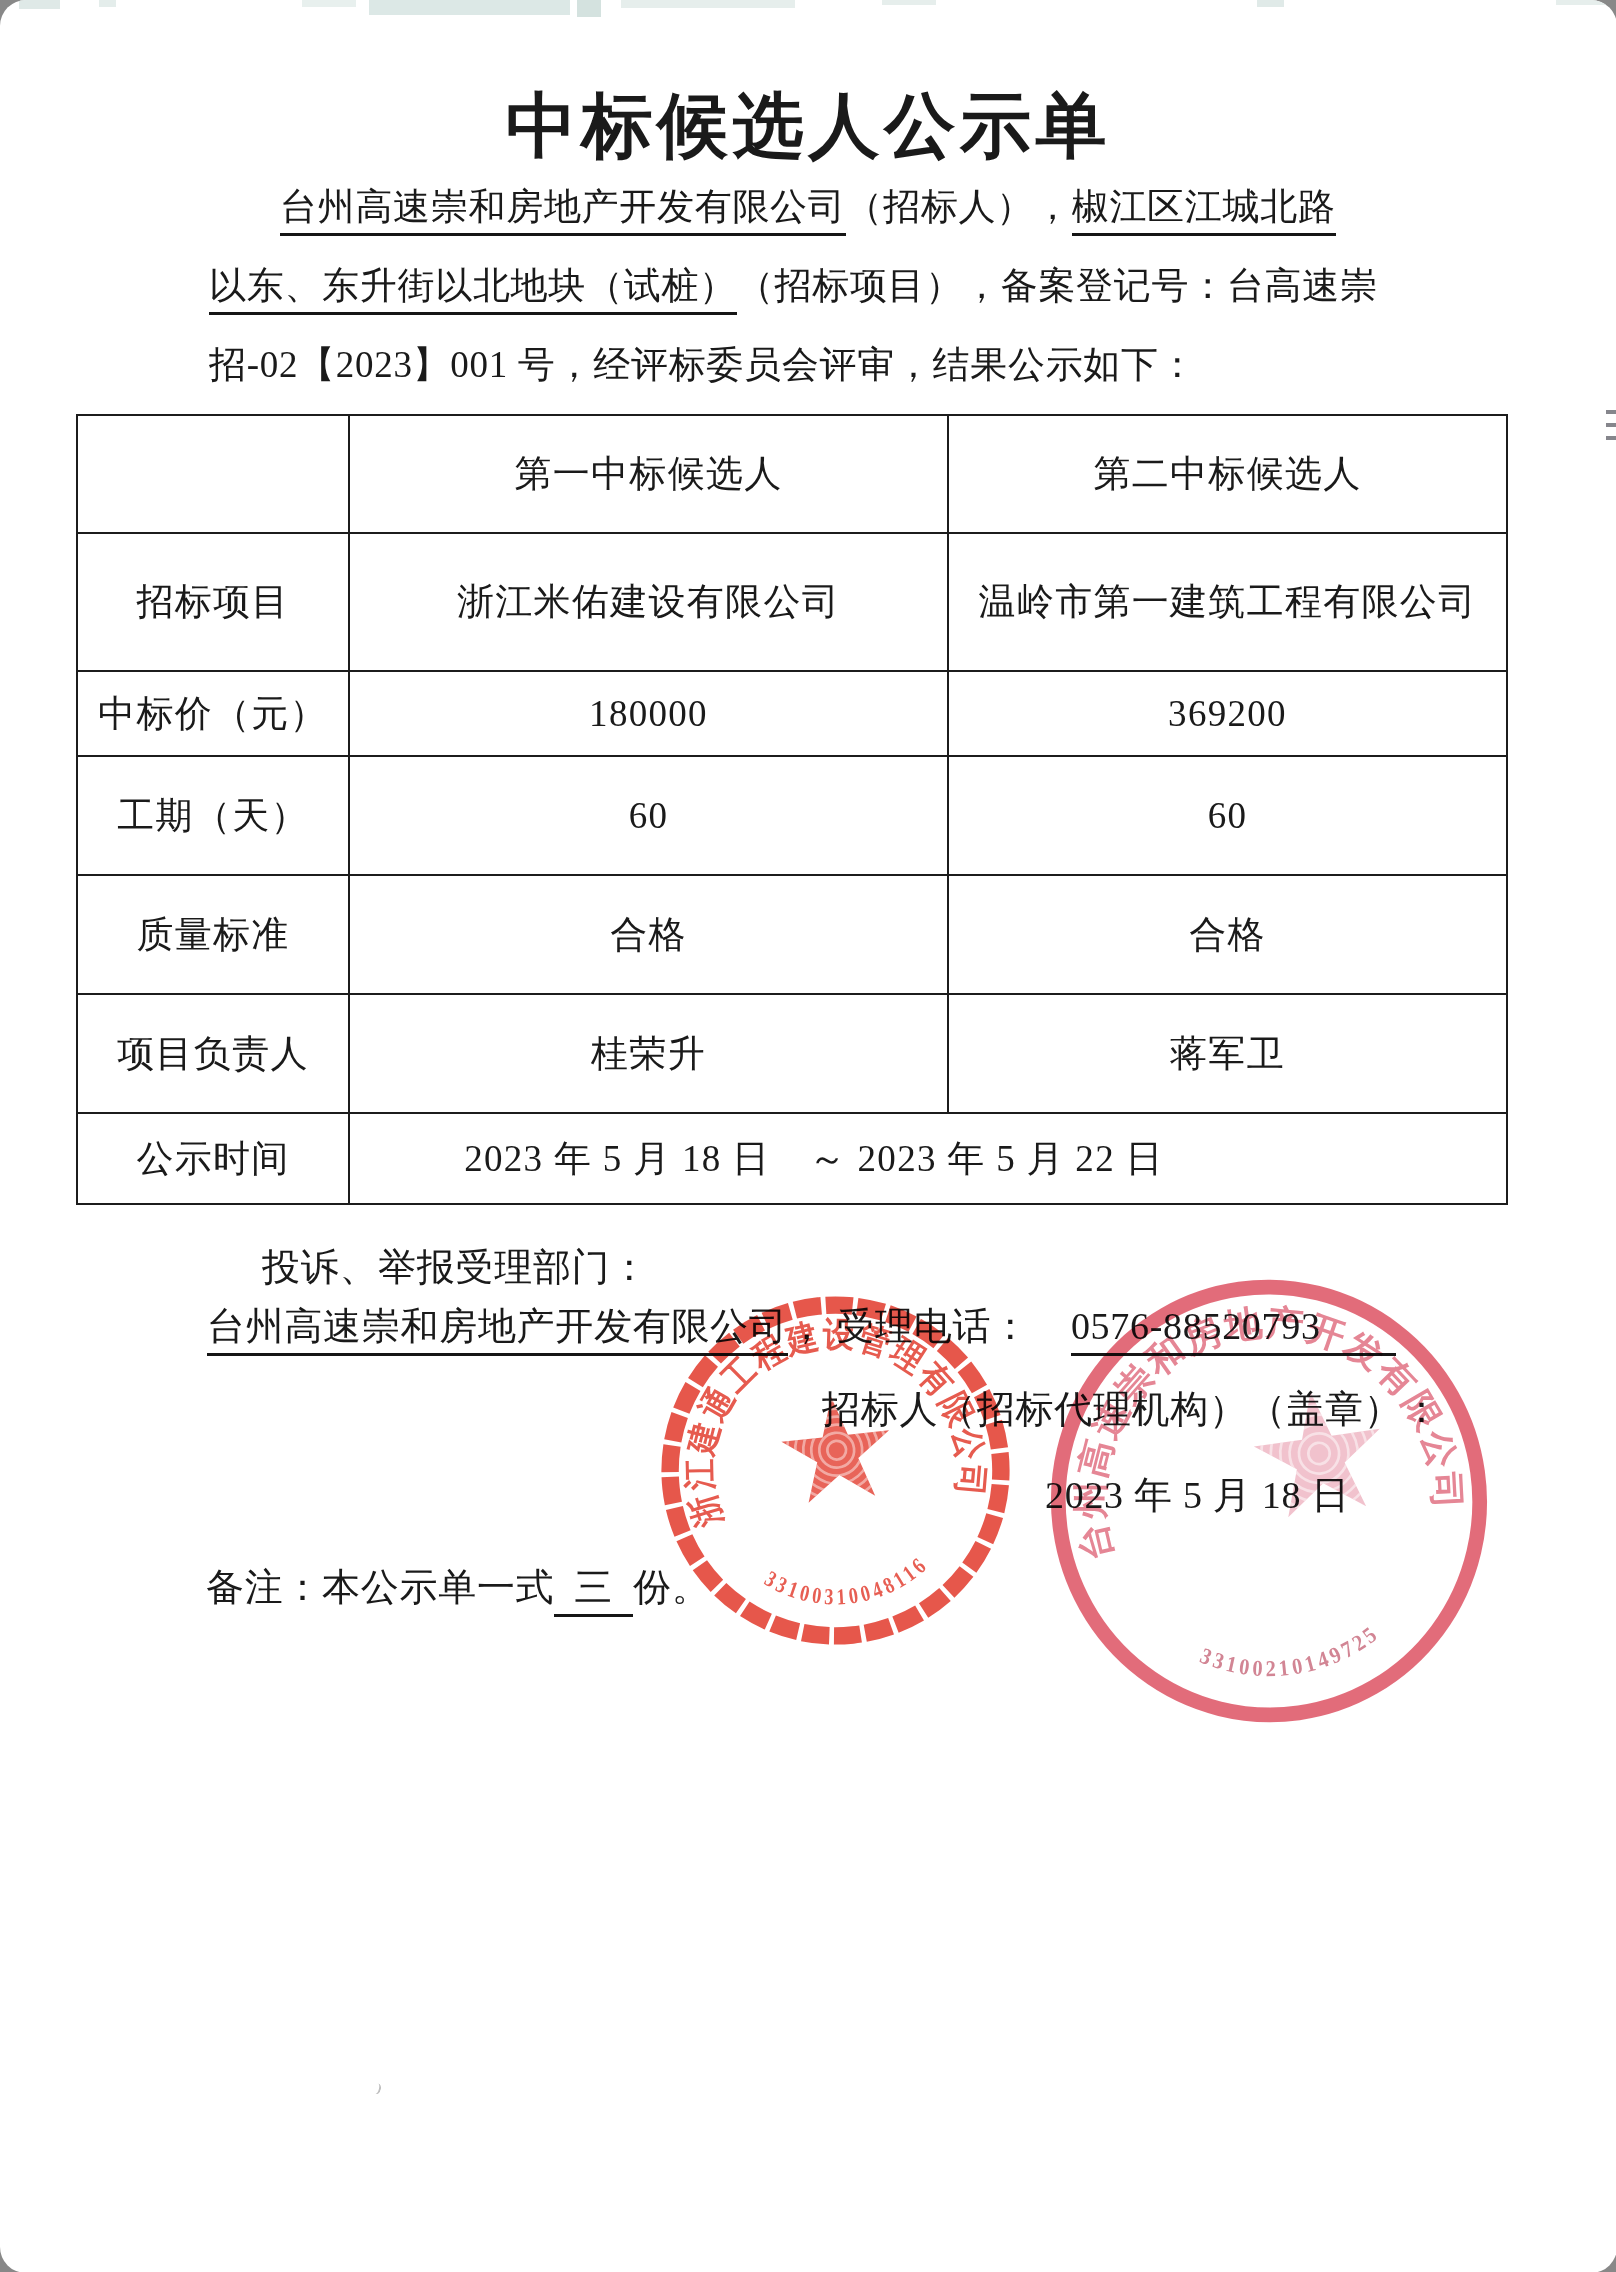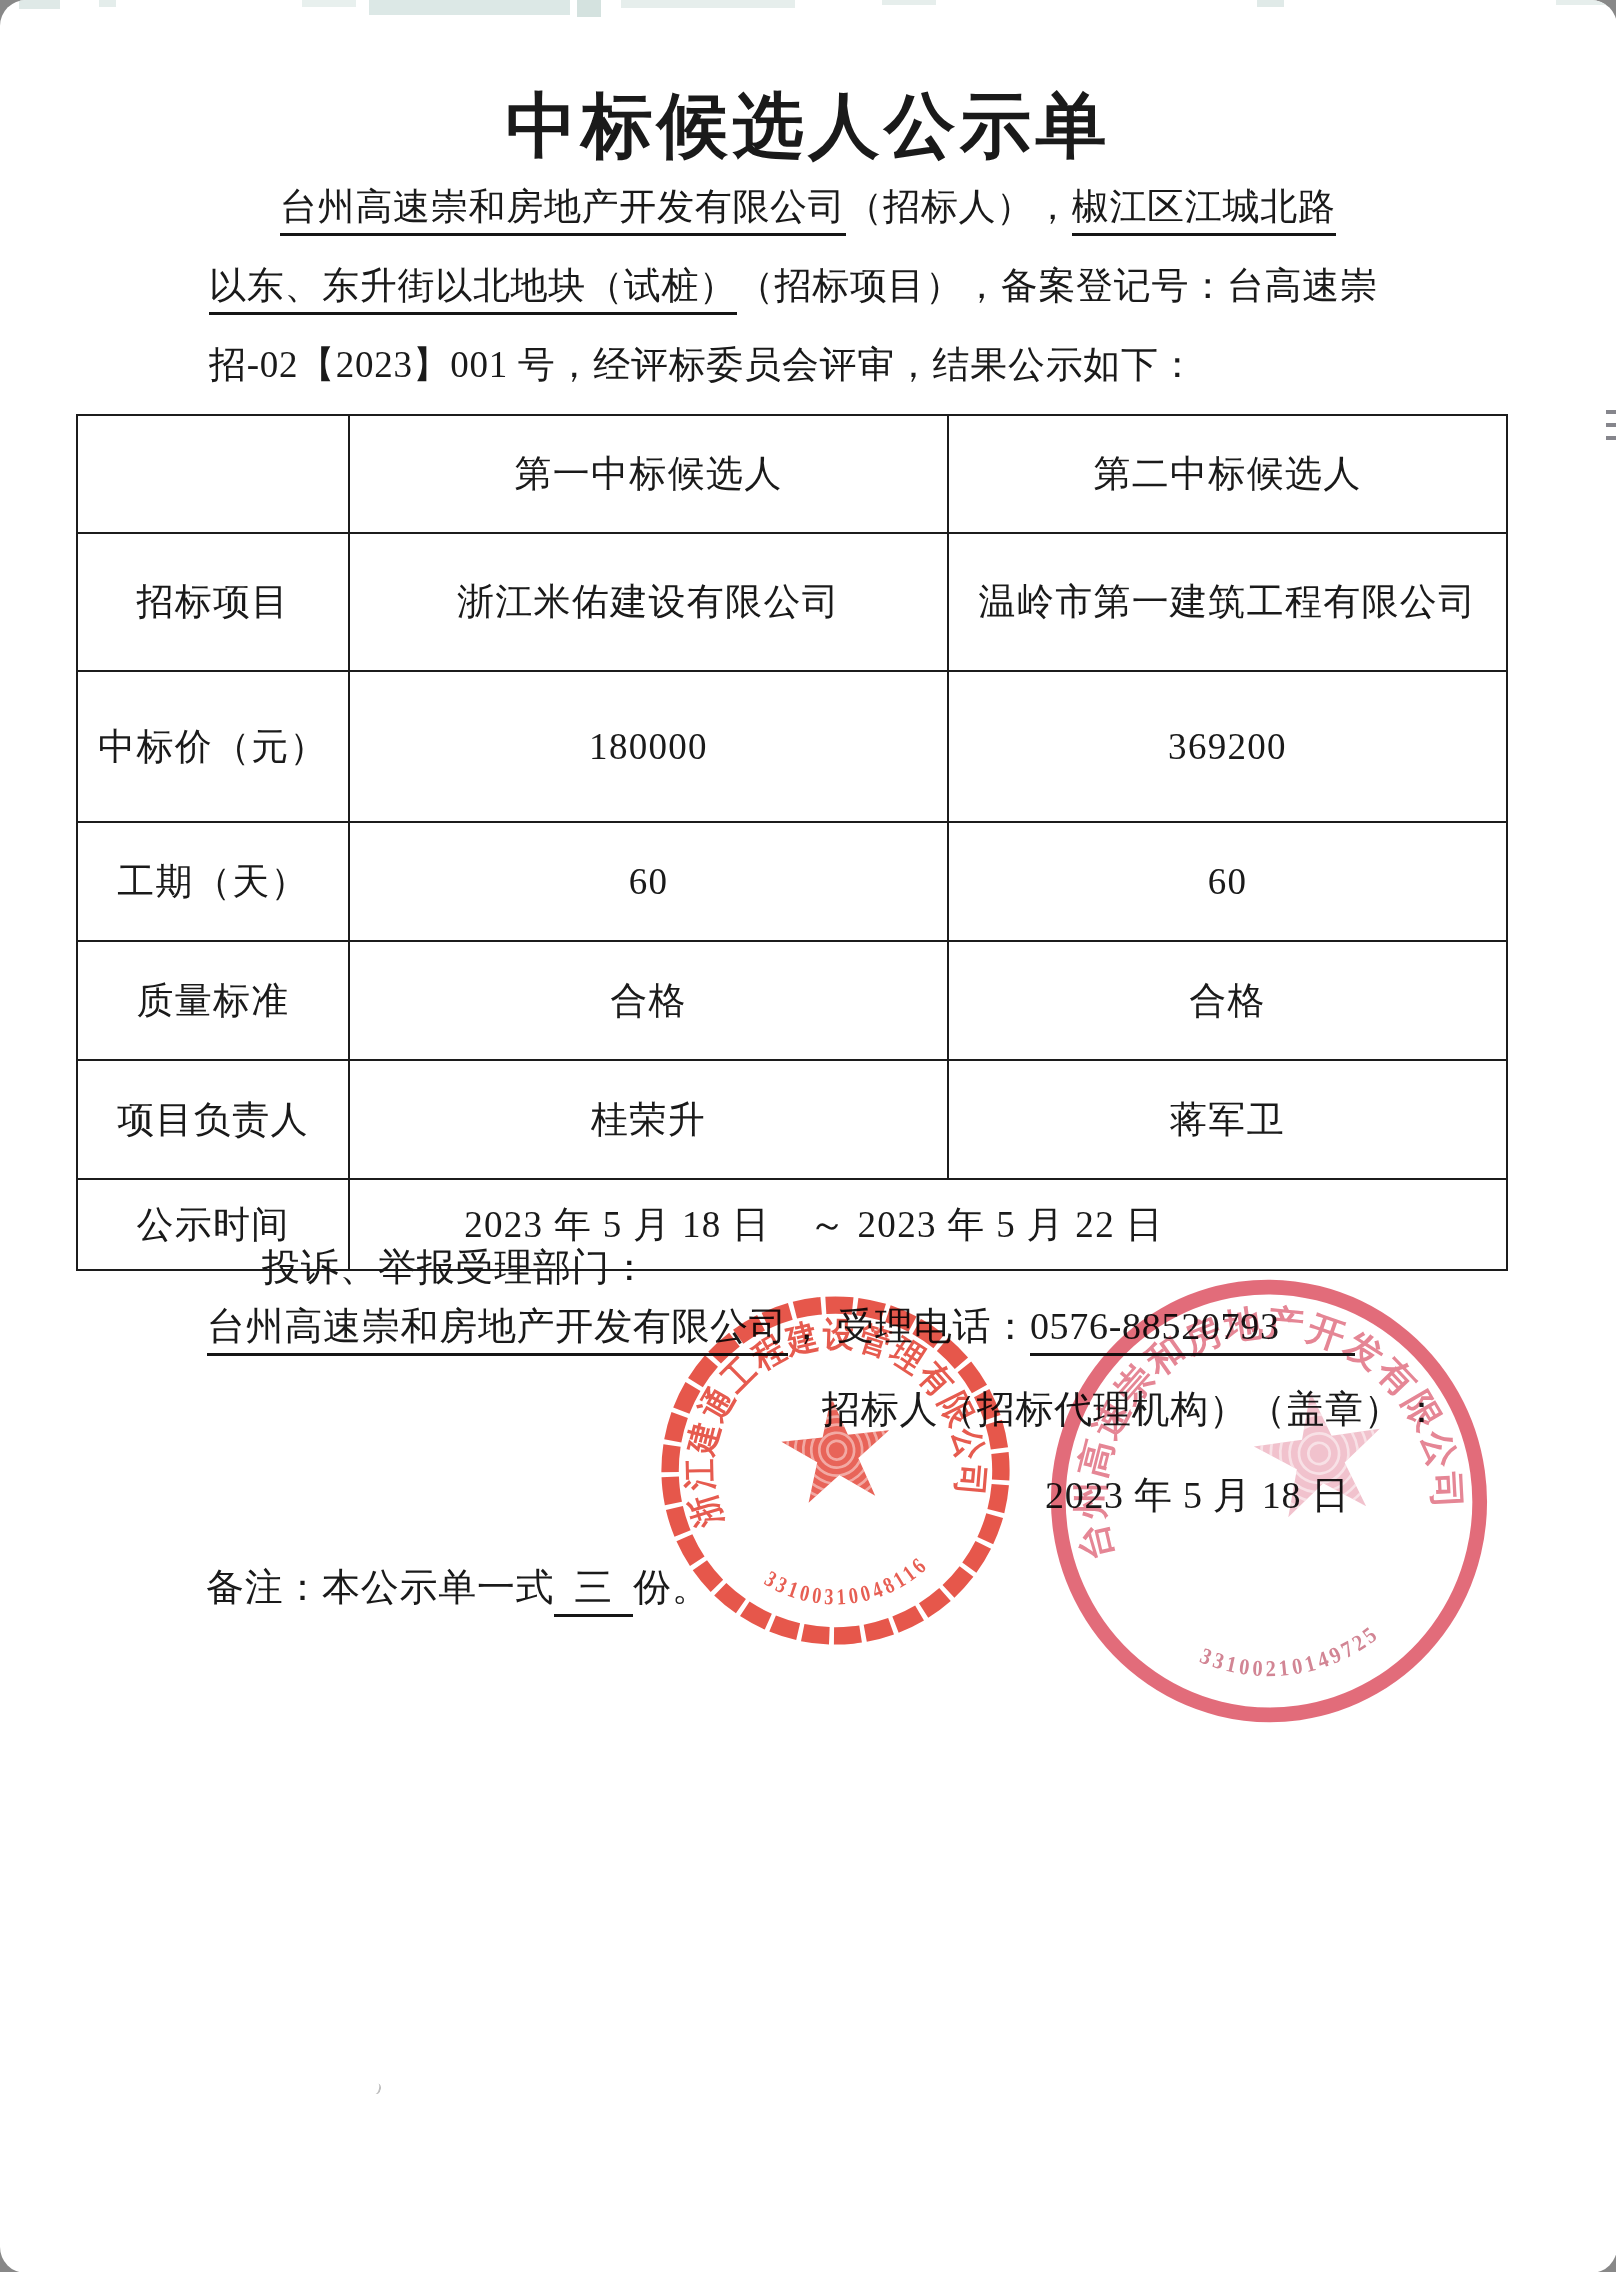--- a/index.html
+++ b/index.html
@@ -17,33 +17,33 @@
     position:absolute; left:0; right:0; top:79px; margin:0;
     text-align:center; font-size:71px; font-weight:900;
     letter-spacing:4.7px; font-family:"Liberation Sans","DejaVu Sans",sans-serif;
   }
   
   .pline{position:absolute; margin:0; font-size:37px; letter-spacing:0.7px; white-space:nowrap;}
   .l1{left:280px; top:182px;}
   .l2{left:209px; top:261px;}
   .l3{left:209px; top:340px;}
   .ul{border-bottom:3.3px solid #161616; padding-bottom:6px;}
-  .ul-ext{padding-right:75px;}
+  .ul-ext{padding-right:75px;margin-left:41px;}
   
   .tbl{
     position:absolute; left:76px; top:414px; width:1430px;
     border-collapse:collapse; table-layout:fixed;
   }
   .tbl td{
     border:2.7px solid #1c1c1c; text-align:center; vertical-align:middle;
     font-size:37px; letter-spacing:1.3px; padding:0;
   }
   .tbl tr:nth-child(1){height:118px;}
   .tbl tr:nth-child(2){height:138px;}
-  .tbl tr:nth-child(3){height:151px;}
+  .tbl tr:nth-child(3){height:85px;}
   .tbl tr:nth-child(4){height:119px;}
   .tbl tr:nth-child(5){height:119px;}
   .tbl tr:nth-child(6){height:119px;}
   .tbl tr:nth-child(7){height:91px;}
   .cell-span{padding-right:228px !important;}
   
   .fline{position:absolute; margin:0; font-size:38px; letter-spacing:0.7px; white-space:nowrap;}
   .complaint{left:262px; top:1242px;}
   .phoneline{left:207px; top:1301px;}
   .sealer{left:822px; top:1384px;}

